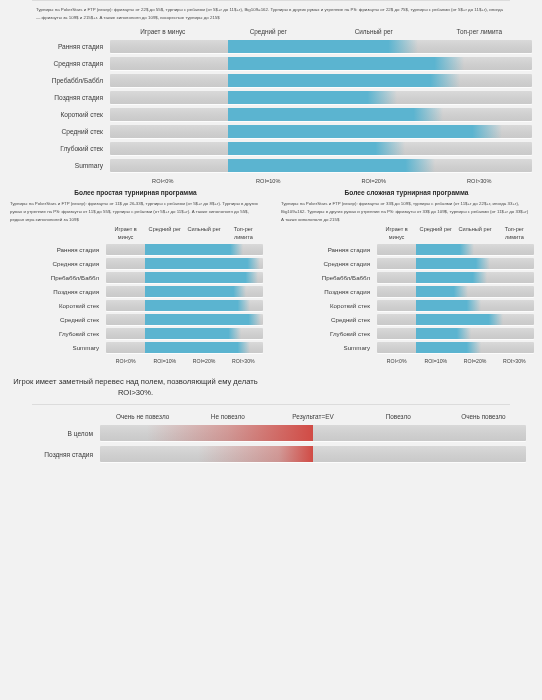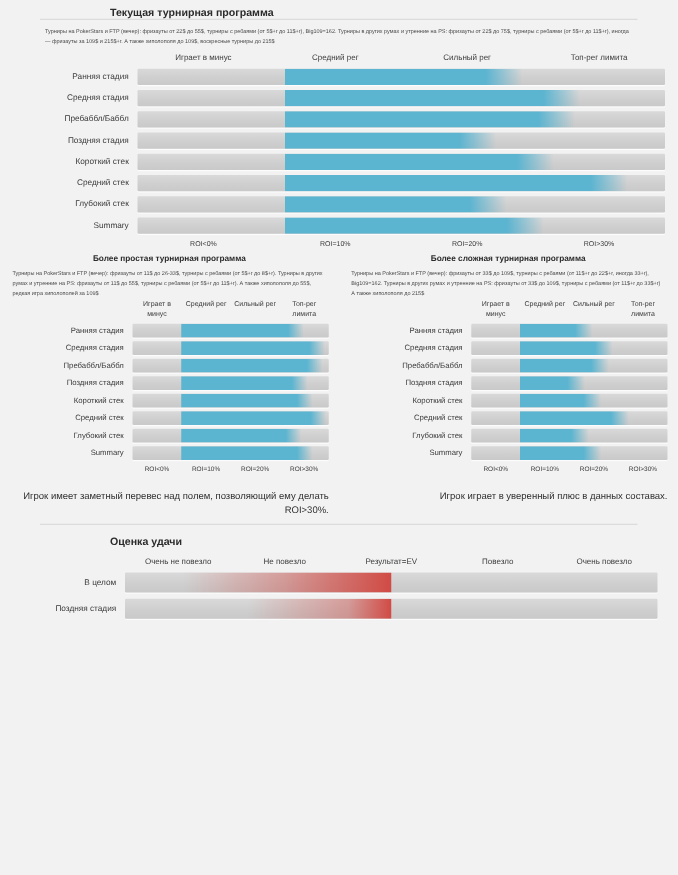--- a/index.html
+++ b/index.html
@@ -74,36 +74,35 @@
   
   .mid { display: flex; padding-top: 2px; }
   .mid-col { width: 271px; padding: 0 8px; }
   .mid-col .row-label, .mid-col .chart-head .spacer,
   .mid-col .axis .spacer { width: 98px; }
   .mid-col .row { margin-bottom: 3px; }
   .mid-col .track { height: 11px; }
   .mid-col .chart-head .cell { font-size: 5.6px; }
   .mid-col .axis .cell { font-size: 5.2px; }
   .mid-col .row-label { font-size: 6.2px; }
-  .mid-col .caption { font-size: 7.6px; padding-top: 12px; text-align: right; }
+  .mid-col .caption { font-size: 7.6px; padding-top: 12px; }
 
   
   #luck { padding: 4px 16px 0 0; }
   #luck .row-label, #luck .chart-head .spacer, #luck .axis .spacer { width: 100px; }
   #luck .track { height: 16px; }
   #luck .row { margin-bottom: 5px; }
   #luck .chart-head .cell { font-size: 6.4px; }
 </style>
 </head>
 <body>
 
 <div class="page">
 
   <div>
-    <div class="section-head">Текущая турнирная программа</div>
     <div class="divider"></div>
     <div class="blurb">Турниры на PokerStars и FTP (вечер): фризауты от 22$ до 55$, турниры с ребаями (от 5$+r до 11$+r), Big109=162. Турниры в других румах и утренние на PS: фризауты от 22$ до 75$, турниры с ребаями (от 5$+r до 11$+r), иногда — фризауты за 109$ и 215$+r. А также хиполополя до 109$, воскресные турниры до 215$</div>
 
     <div class="chart" id="top-chart">
       <div class="chart-head">
         <div class="spacer"></div>
         <div class="cell">Играет в минус</div>
         <div class="cell">Средний рег</div>
         <div class="cell">Сильный рег</div>
         <div class="cell">Топ-рег лимита</div>
@@ -304,28 +303,26 @@
             </div>
           </div>
         <div class="axis">
           <div class="spacer"></div>
           <div class="cell">ROI&lt;0%</div>
           <div class="cell">ROI=10%</div>
           <div class="cell">ROI=20%</div>
           <div class="cell">ROI&gt;30%</div>
         </div>
       </div>
-      <div class="caption">Игрок играет в уверенный плюс в данных составах.</div>
     </div>
 
   </div>
 
   <div style="padding-top:6px">
     <div class="divider"></div>
-    <div class="section-head" style="padding-top:8px">Оценка удачи</div>
     <div class="chart" id="luck" style="padding-top:8px">
       <div class="chart-head">
         <div class="spacer"></div>
         <div class="cell">Очень не повезло</div>
         <div class="cell">Не повезло</div>
         <div class="cell">Результат=EV</div>
         <div class="cell">Повезло</div>
         <div class="cell">Очень повезло</div>
       </div>
       <div id="rows-luck">

